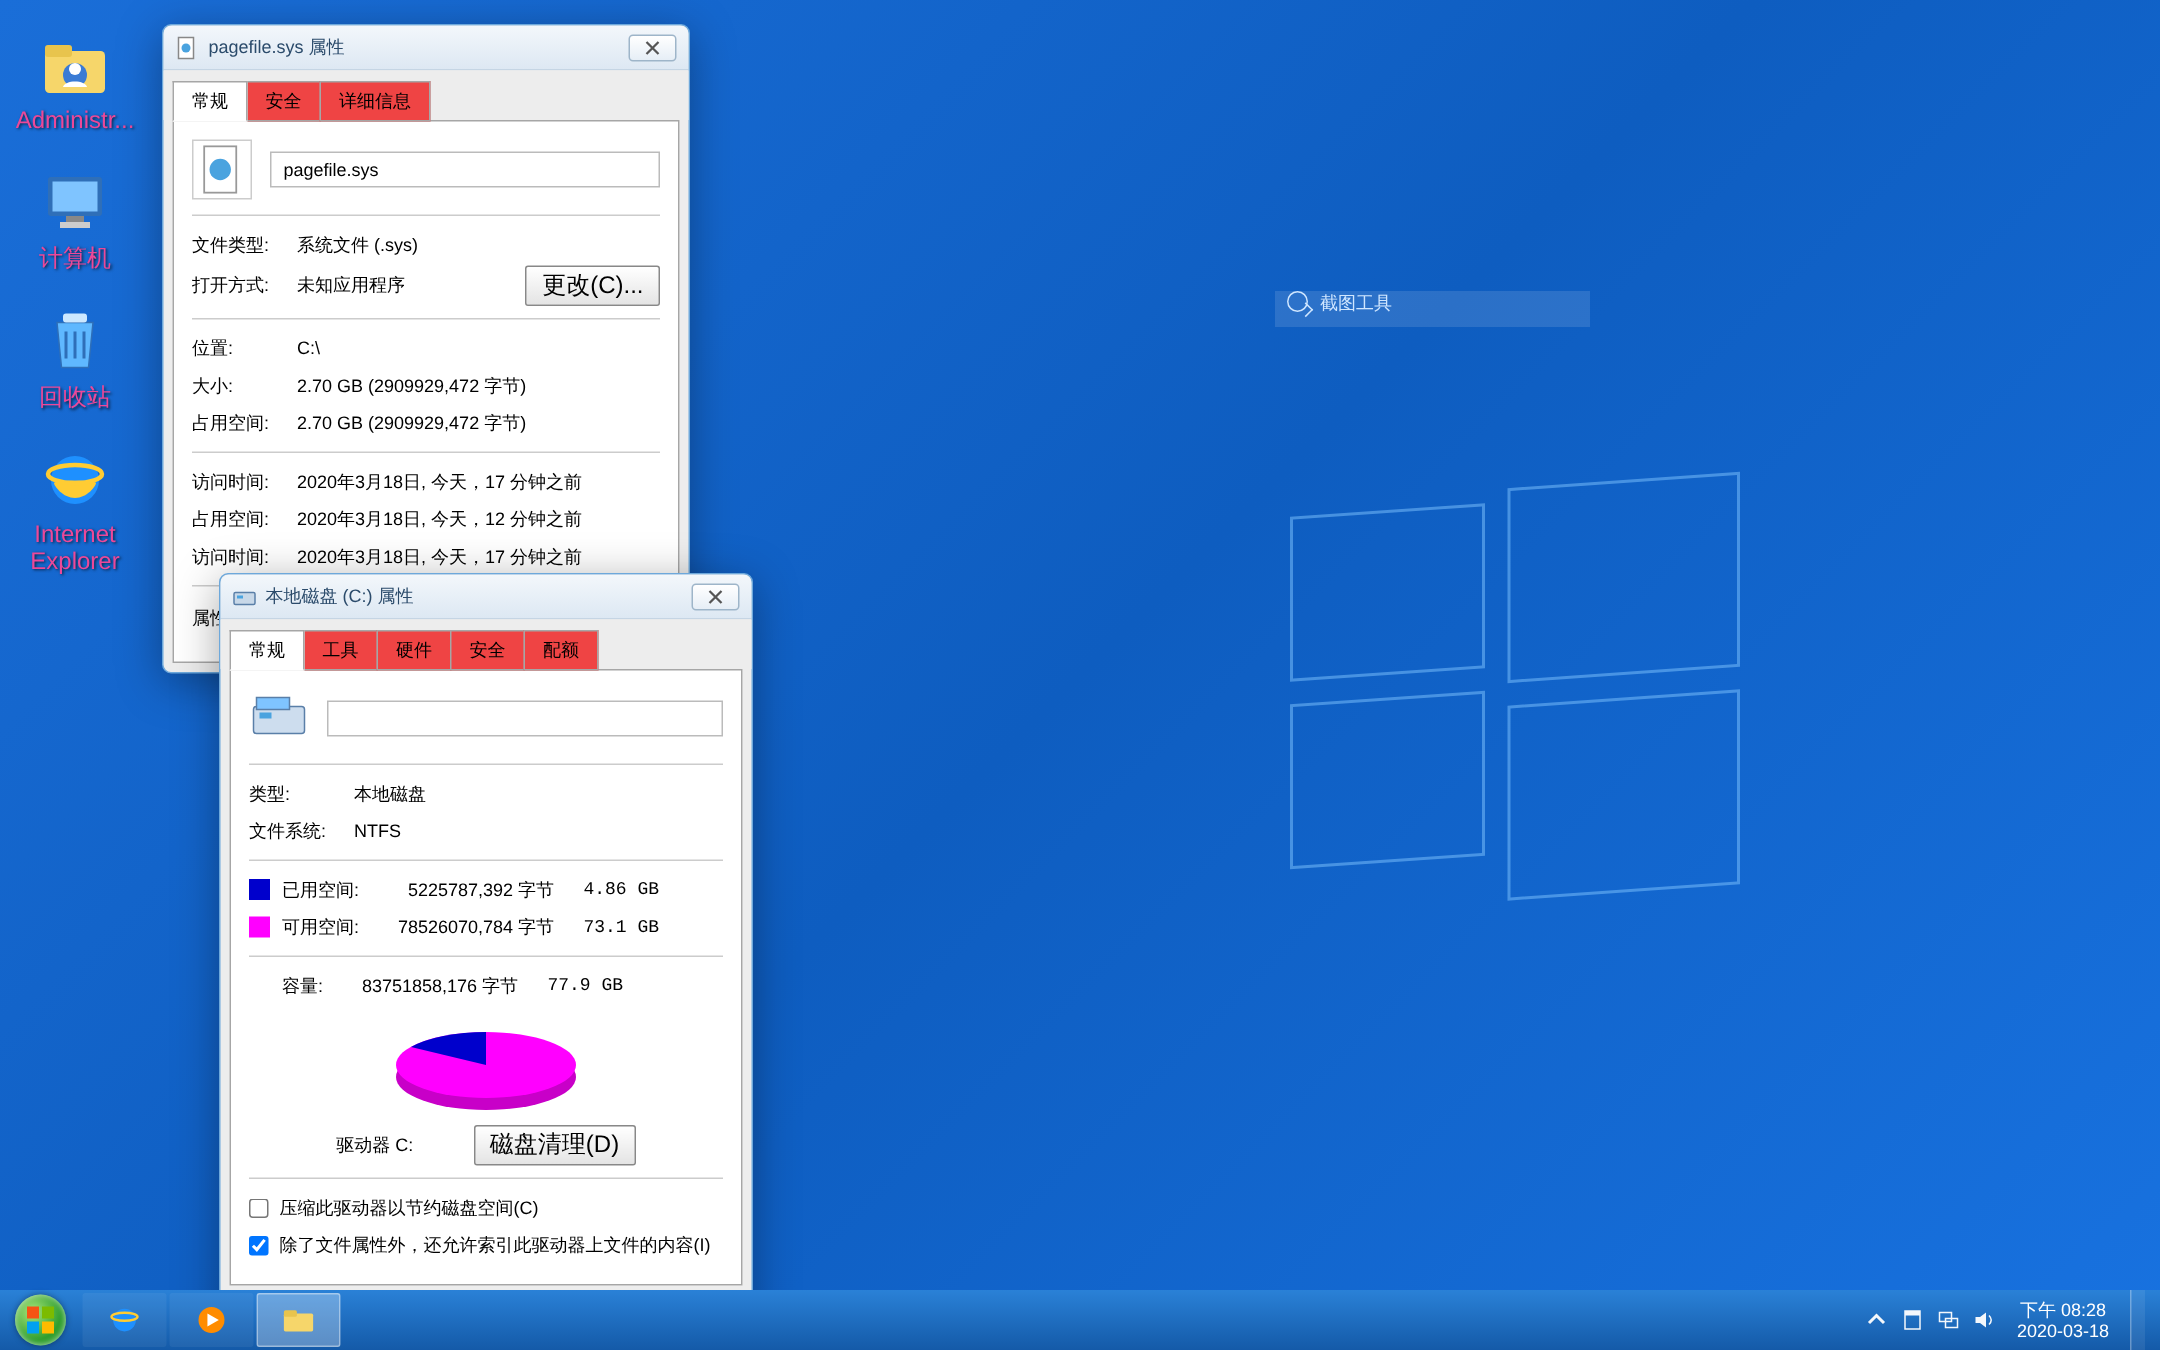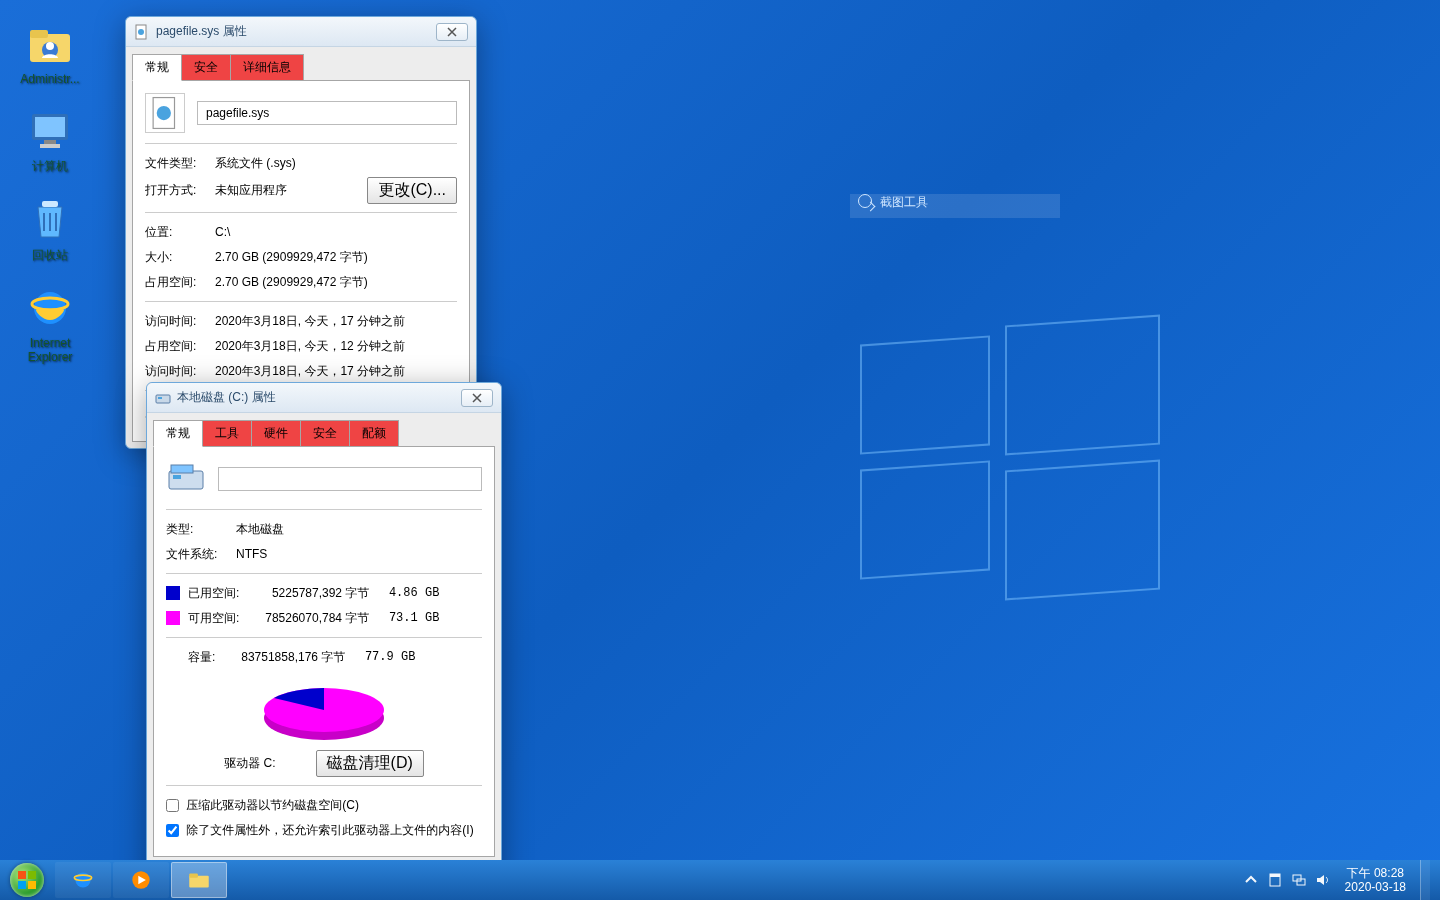--- a/index.html
+++ b/index.html
@@ -7,21 +7,21 @@
 .desktop { position: absolute; inset: 0 0 40px 0; }
 .win-logo { position: absolute; right: 280px; top: 320px; width: 300px; height: 260px; opacity: 0.5; }
 .win-logo .pane { position: absolute; border: 2px solid #7fc4ff; background: transparent; }
 .win-logo .p1 { left: 0; top: 20px; width: 130px; height: 110px; transform: skewY(-4deg); }
 .win-logo .p2 { left: 145px; top: 0; width: 155px; height: 130px; transform: skewY(-4deg); }
 .win-logo .p3 { left: 0; top: 145px; width: 130px; height: 110px; transform: skewY(-4deg); }
 .win-logo .p4 { left: 145px; top: 145px; width: 155px; height: 130px; transform: skewY(-4deg); }
 .icon-col { position: absolute; left: 10px; top: 20px; width: 80px; }
 .desk-icon { width: 80px; text-align: center; margin-bottom: 20px; cursor: pointer; }
 .desk-icon .ic { width: 48px; height: 48px; margin: 0 auto 4px; }
-.desk-icon .lbl { color: #14532d; text-shadow: 1px 1px 2px rgba(0,0,0,.7); font-size: 12px; }
+.desk-icon .lbl { color: #ec4899; text-shadow: 1px 1px 2px rgba(0,0,0,.7); font-size: 16px; }
 .snip-bar { position: absolute; left: 850px; top: 194px; width: 210px; height: 24px; background: rgba(255,255,255,.12); display: flex; align-items: flex-start; padding: 0 8px; color: #cfe6ff; gap: 8px; }
 .snip-bar .sc { width: 14px; height: 14px; border: 1px solid #cfe6ff; border-radius: 50%; position: relative; }
 .snip-bar .sc::after { content: ""; position: absolute; width: 6px; height: 6px; border-right: 1px solid #cfe6ff; border-bottom: 1px solid #cfe6ff; right: -3px; bottom: -3px; transform: rotate(-45deg); }
 
 .win { position: absolute; border: 1px solid #6da8db; border-radius: 6px; background: #ededed; box-shadow: 0 6px 30px rgba(0,0,0,.35); }
 .titlebar { height: 30px; background: linear-gradient(#f3f7fb,#dde8f3); border-bottom: 1px solid #c5d5e4; display: flex; align-items: center; padding: 0 8px; border-radius: 6px 6px 0 0; }
 .titlebar .ticon { width: 16px; height: 16px; margin-right: 6px; }
 .titlebar .ttxt { color: #2b4b6b; flex: 1; }
 .titlebar .xbtn { width: 32px; height: 18px; border: 1px solid #9eb5c9; border-radius: 3px; background: linear-gradient(#fff,#e6eef6); display: flex; align-items: center; justify-content: center; cursor: pointer; }
 .titlebar .xbtn svg { width: 10px; height: 10px; }
@@ -104,21 +104,21 @@
           </svg></div>
       <div class="lbl">Internet Explorer</div>
     </div>
   </div>
 
   <div class="snip-bar">
     <span class="sc"></span>
     <span>截图工具</span>
   </div>
 
-  <div class="win" style="left:125px; top:16px; width:352px;">
+  <div class="win" style="left:108px; top:16px; width:352px;">
     <div class="titlebar">
       <span class="ticon"><svg viewBox="0 0 16 16">
             <rect x="2" y="1" width="10" height="14" fill="#fff" stroke="#888"></rect>
             <circle cx="7" cy="8" r="3" fill="#4aa3df"></circle>
           </svg></span>
       <span class="ttxt">pagefile.sys 属性</span>
       <span class="xbtn">
           <svg viewBox="0 0 10 10">
             <path d="M1 1l8 8M9 1l-8 8" stroke="#555" stroke-width="1.5"></path>
           </svg>

